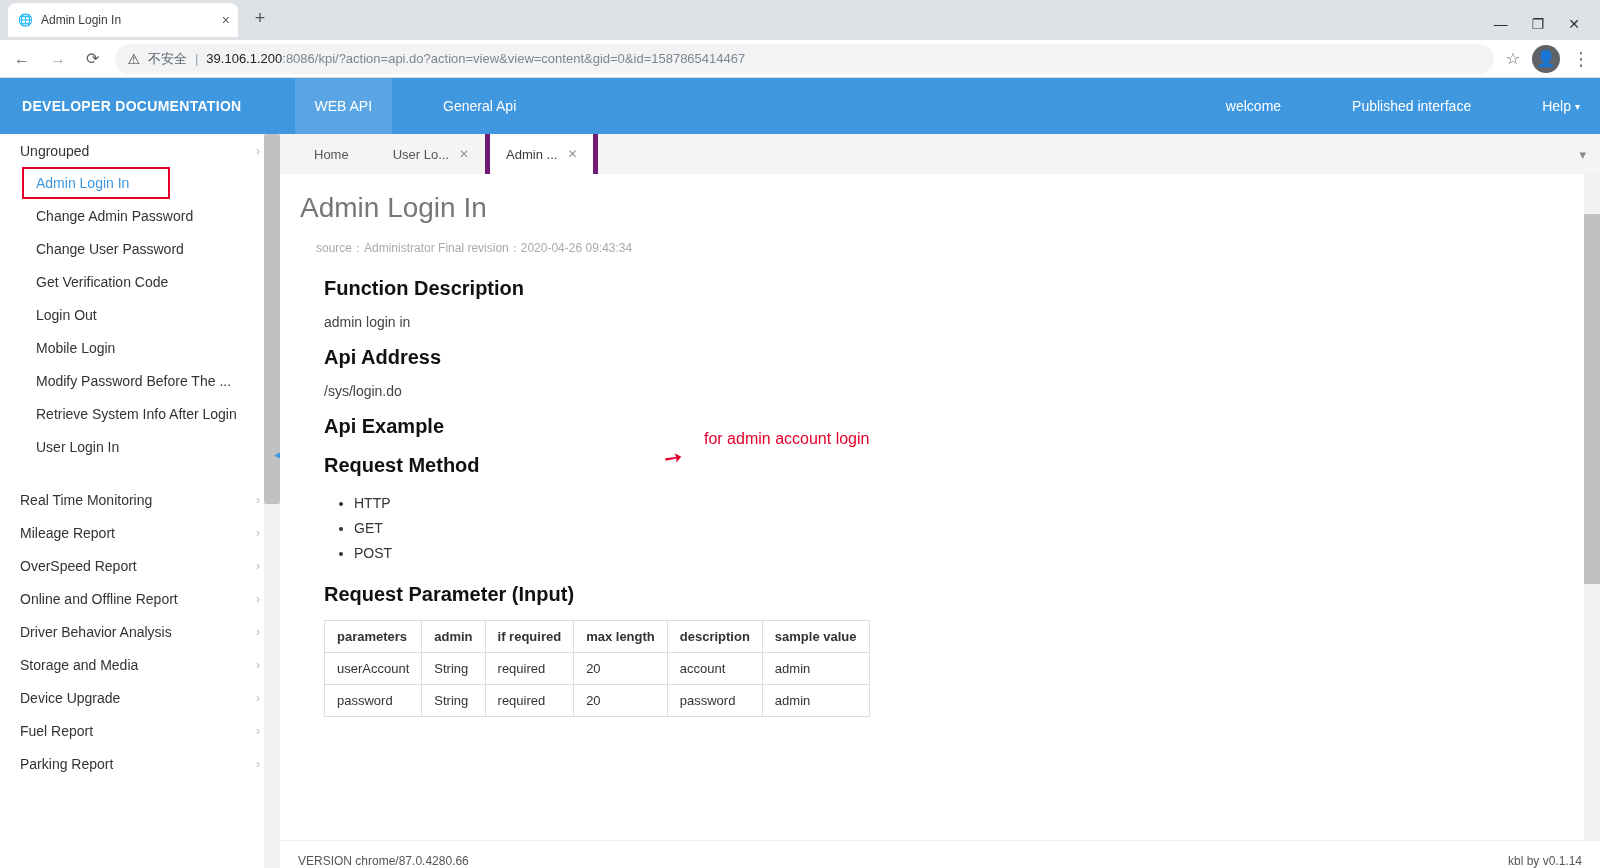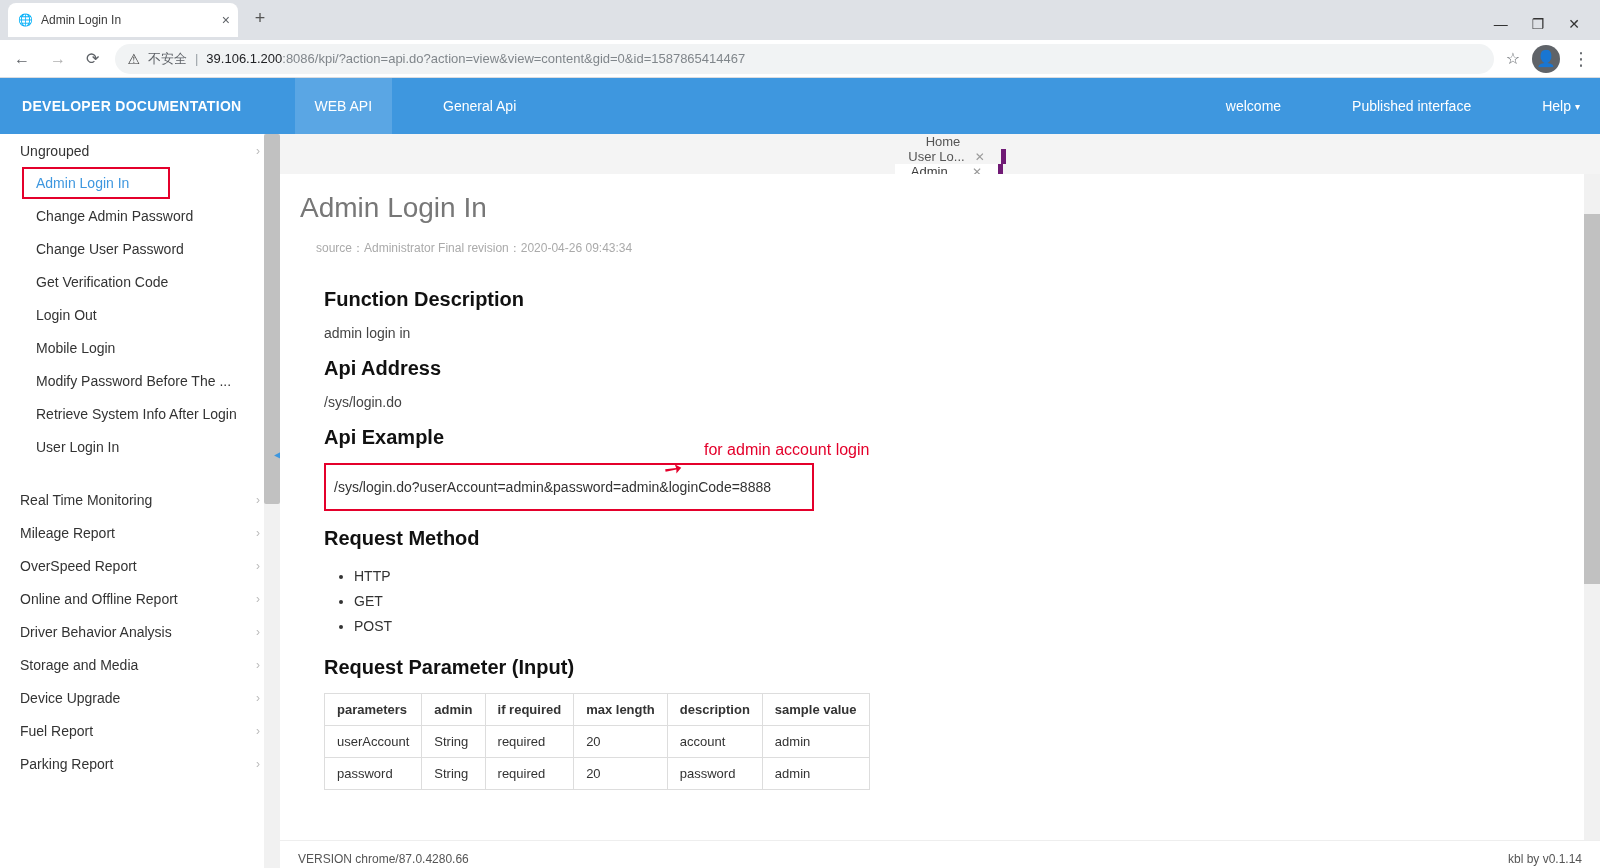--- a/index.html
+++ b/index.html
@@ -37,43 +37,43 @@
   .sb-scroll-track{position:absolute; right:0; top:0; width:16px; height:100%; background:#f1f1f1;}
   .sb-scroll-thumb{position:absolute; right:0; top:0; width:16px; height:370px; background:#c1c1c1; border-radius:2px;}
   .side-item { display:flex; align-items:center; justify-content:space-between; padding:0 20px; height:33px; font-size:14px; color:#333; cursor:pointer;}
   .side-sub { padding-left:36px; padding-right:20px; height:33px; display:flex; align-items:center; font-size:14px; color:#333; cursor:pointer;}
   .side-sub.active{ color:#3e97df;}
   .side-sub.sel-box{ border:2px solid #e4002b; margin:0 110px 0 22px; padding-left:12px; height:32px;}
   .chev { color:#bbb; font-size:12px;}
   .side-gap{height:20px;}
   
   .content { flex:1; background:#f4f4f4; display:flex; flex-direction:column; position:relative;}
-  .tabbar { display:flex; align-items:center; height:40px; background:#f4f4f4; padding-left:18px; gap:0;flex-direction:column;}
+  .tabbar { display:flex; align-items:center; height:40px; background:#f4f4f4; padding-left:18px; gap:0;}
   .ctab { padding:0 16px; height:40px; display:flex; align-items:center; font-size:13px; color:#555; gap:10px; background:transparent; border-right:5px solid #701a75;}
   .ctab.home{border-right:none;padding-right:28px;}
   .ctab.active{ background:#fff; color:#3b3b3b;}
   .ctab .x{color:#999;font-size:12px;}
   .tabbar-caret{margin-left:auto; padding:0 14px; color:#888;}
   .page { background:#fff; margin:0; padding:14px 28px 14px 14px; flex:1; overflow:hidden; position:relative;}
   .page-scroll-track{position:absolute; right:0; top:0; width:16px; height:100%; background:#f1f1f1;}
   .page-scroll-thumb{position:absolute; right:0; top:40px; width:16px; height:370px; background:#c1c1c1;}
   h1.title{ font-size:28px; color:#777; font-weight:500; margin:4px 0 16px 6px;}
-  .meta { font-size:12px; color:#aaa; margin-left:22px; margin-bottom:31px;}
+  .meta { font-size:12px; color:#aaa; margin-left:22px; margin-bottom:20px;}
   .body { margin-left:30px; max-width:1080px; position:relative;}
   h2.sec {font-size:20px; font-weight:700; color:#111; margin:16px 0 14px;}
   .desc {font-size:14px; color:#444; margin-bottom:8px;}
   .redbox{ border:2px solid #e4002b; padding:14px 8px; width:490px; font-size:14px; color:#333;}
   .annot { position:absolute; color:#e4002b; font-size:16px;}
   .arrow { position:absolute; color:#e4002b; font-size:22px; transform:rotate(35deg);}
   ul.reqm{ padding-left:30px; font-size:14px; line-height:1.8;}
   table.params{ border-collapse:collapse; margin-top:10px;}
   table.params th, table.params td{ border:1px solid #ddd; padding:8px 12px; font-size:13px; text-align:left;}
   table.params th{ background:#fff; font-weight:700;}
   
-  .app-footer{position:absolute; bottom:0; left:0; right:0; height:28px; background:#fff; display:flex;align-items:flex-start; padding:11px 18px; font-size:12px; color:#555; border-top:1px solid #eee;}
+  .app-footer{position:absolute; bottom:0; left:0; right:0; height:28px; background:#fff; display:flex;align-items:flex-end; padding:0 18px; font-size:12px; color:#555; border-top:1px solid #eee;}
   .app-footer .r{margin-left:auto;}
   .collapse-handle{position:absolute;left:-6px;top:300px;width:10px;height:40px;color:#3e97df;font-size:10px;display:flex;align-items:center;}
 </style>
 </head>
 <body>
 
 <div class="chrome-top">
   <div class="tab-strip">
     <div class="tab">
       <span class="globe">🌐</span>
@@ -200,21 +200,20 @@
         <h2 class="sec">Function Description</h2>
         <div class="desc">admin login in</div>
 
         <h2 class="sec">Api Address</h2>
         <div class="desc">/sys/login.do</div>
 
         <span class="arrow" style="left:340px;top:168px;">➚</span>
         <span class="annot" style="left:380px;top:153px;">for admin account login</span>
 
         <h2 class="sec">Api Example</h2>
-        <div class="redbox">/sys/login.do?userAccount=admin&amp;password=admin&amp;loginCode=8888</div>
 
         <h2 class="sec">Request Method</h2>
         <ul class="reqm">
           <li>HTTP</li>
           <li>GET</li>
           <li>POST</li>
         </ul>
 
         <h2 class="sec">Request Parameter (Input)</h2>
         <table class="params">

